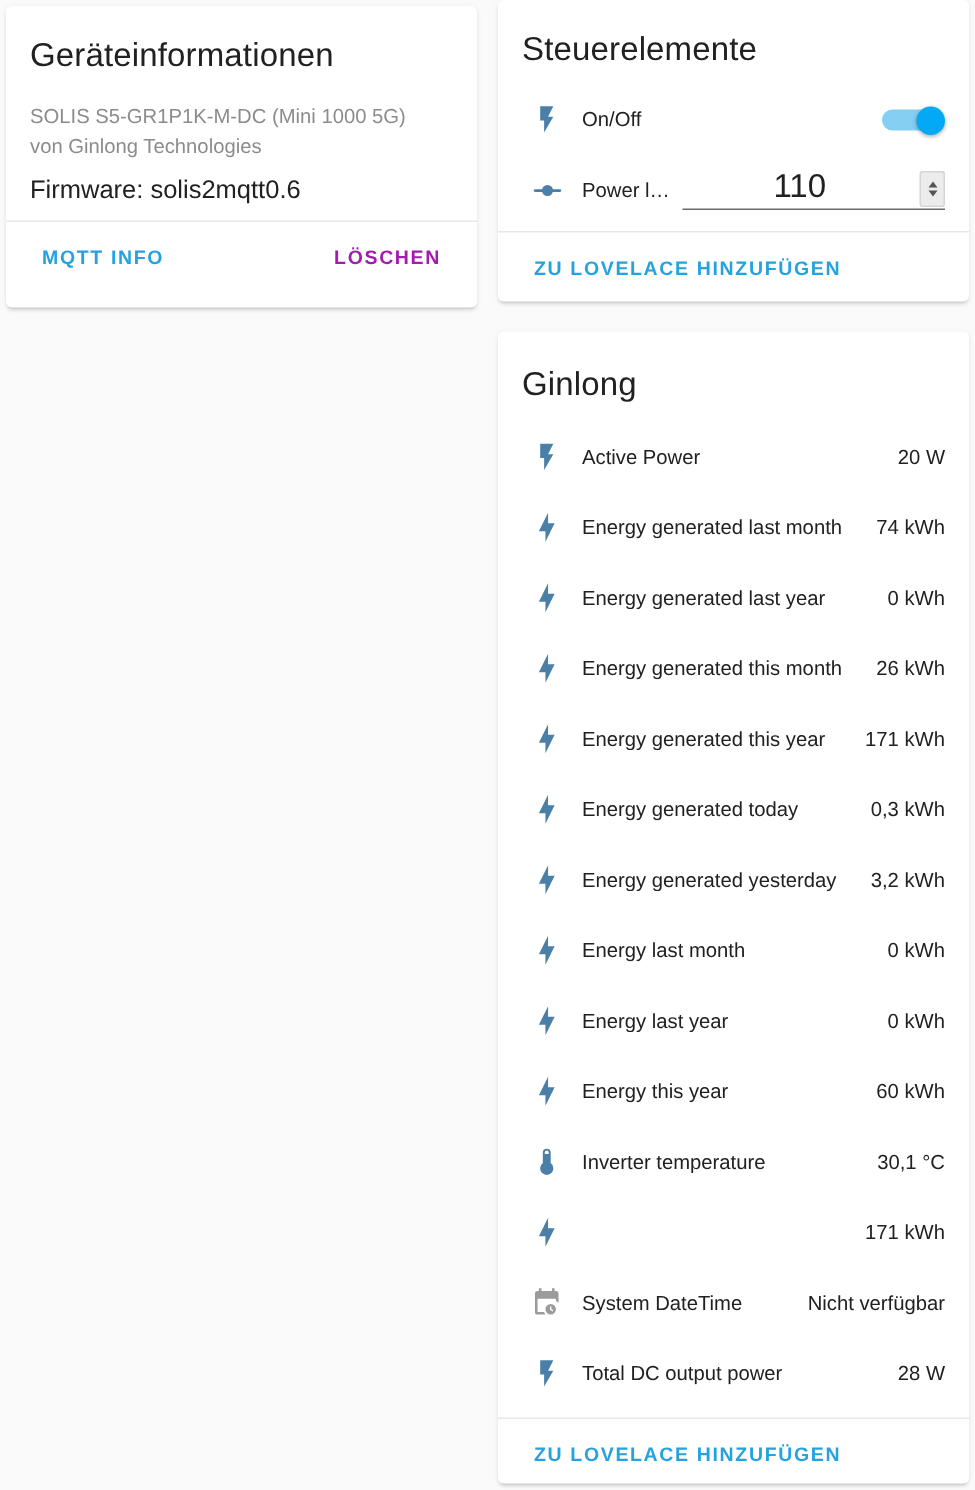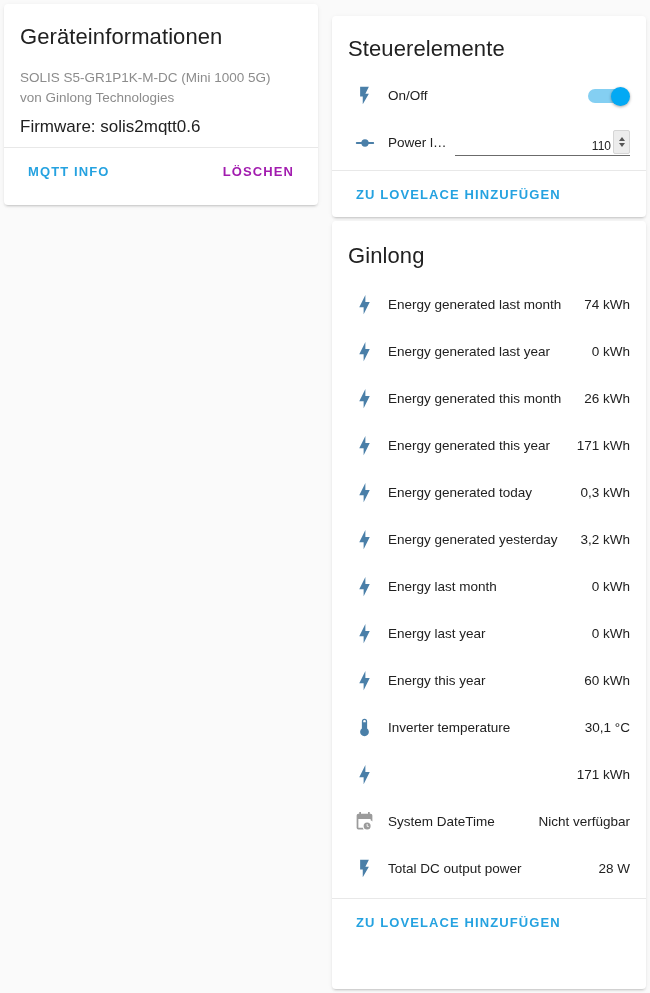--- a/index.html
+++ b/index.html
@@ -91,21 +91,21 @@
   .dev-firmware {
     font-size: 17px;
     line-height: 20px;
     color: #212121;
     margin-top: 9px;
   }
 
   
   #controls-card {
     left: 332px;
-    top: 16px;
+    top: 0;
     width: 314px;
     height: 201px;
   }
   #controls-card .body {
     padding: 16px 16px 4px 16px;
   }
   #controls-card .card-title { margin: 4px 0 10px 0; }
 
   
   .row {
@@ -174,23 +174,23 @@
     height: 26px;
     box-sizing: border-box;
     cursor: text;
   }
   .num-field input {
     flex: 1 1 auto;
     width: 100%;
     border: none;
     outline: none;
     background: transparent;
-    text-align: right;
+    text-align: center;
     font-family: "Liberation Sans", sans-serif;
-    font-size: 12px;
+    font-size: 22px;
     color: #212121;
     padding: 0 2px 2px 0;
     -moz-appearance: textfield;
   }
   .num-spin {
     width: 15px;
     min-width: 15px;
     height: 22px;
     background: #ececec;
     border: 1px solid #d5d5d5;
@@ -286,20 +286,29 @@
     </div>
   </div>
 
   <div class="card" id="sensors-card">
     <div class="body">
       <div class="card-title">Ginlong</div>
       <div id="sensor-rows">
           <div class="row">
             <span class="row-icon" style="color: rgb(74, 127, 168);">
               <svg width="21" height="21" viewBox="0 0 24 24" fill="currentColor" aria-hidden="true">
+                <path d="M7 2v11h3v9l7-12h-4l4-8z"></path>
+              </svg>
+            </span>
+            <span class="row-name">Active Power</span>
+            <span class="row-value">20 W</span>
+          </div>
+          <div class="row">
+            <span class="row-icon" style="color: rgb(74, 127, 168);">
+              <svg width="21" height="21" viewBox="0 0 24 24" fill="currentColor" aria-hidden="true">
                 <path d="M11 15H6l7-14v8h5l-7 14v-8z"></path>
               </svg>
             </span>
             <span class="row-name">Energy generated last month</span>
             <span class="row-value">74 kWh</span>
           </div>
           <div class="row">
             <span class="row-icon" style="color: rgb(74, 127, 168);">
               <svg width="21" height="21" viewBox="0 0 24 24" fill="currentColor" aria-hidden="true">
                 <path d="M11 15H6l7-14v8h5l-7 14v-8z"></path>

